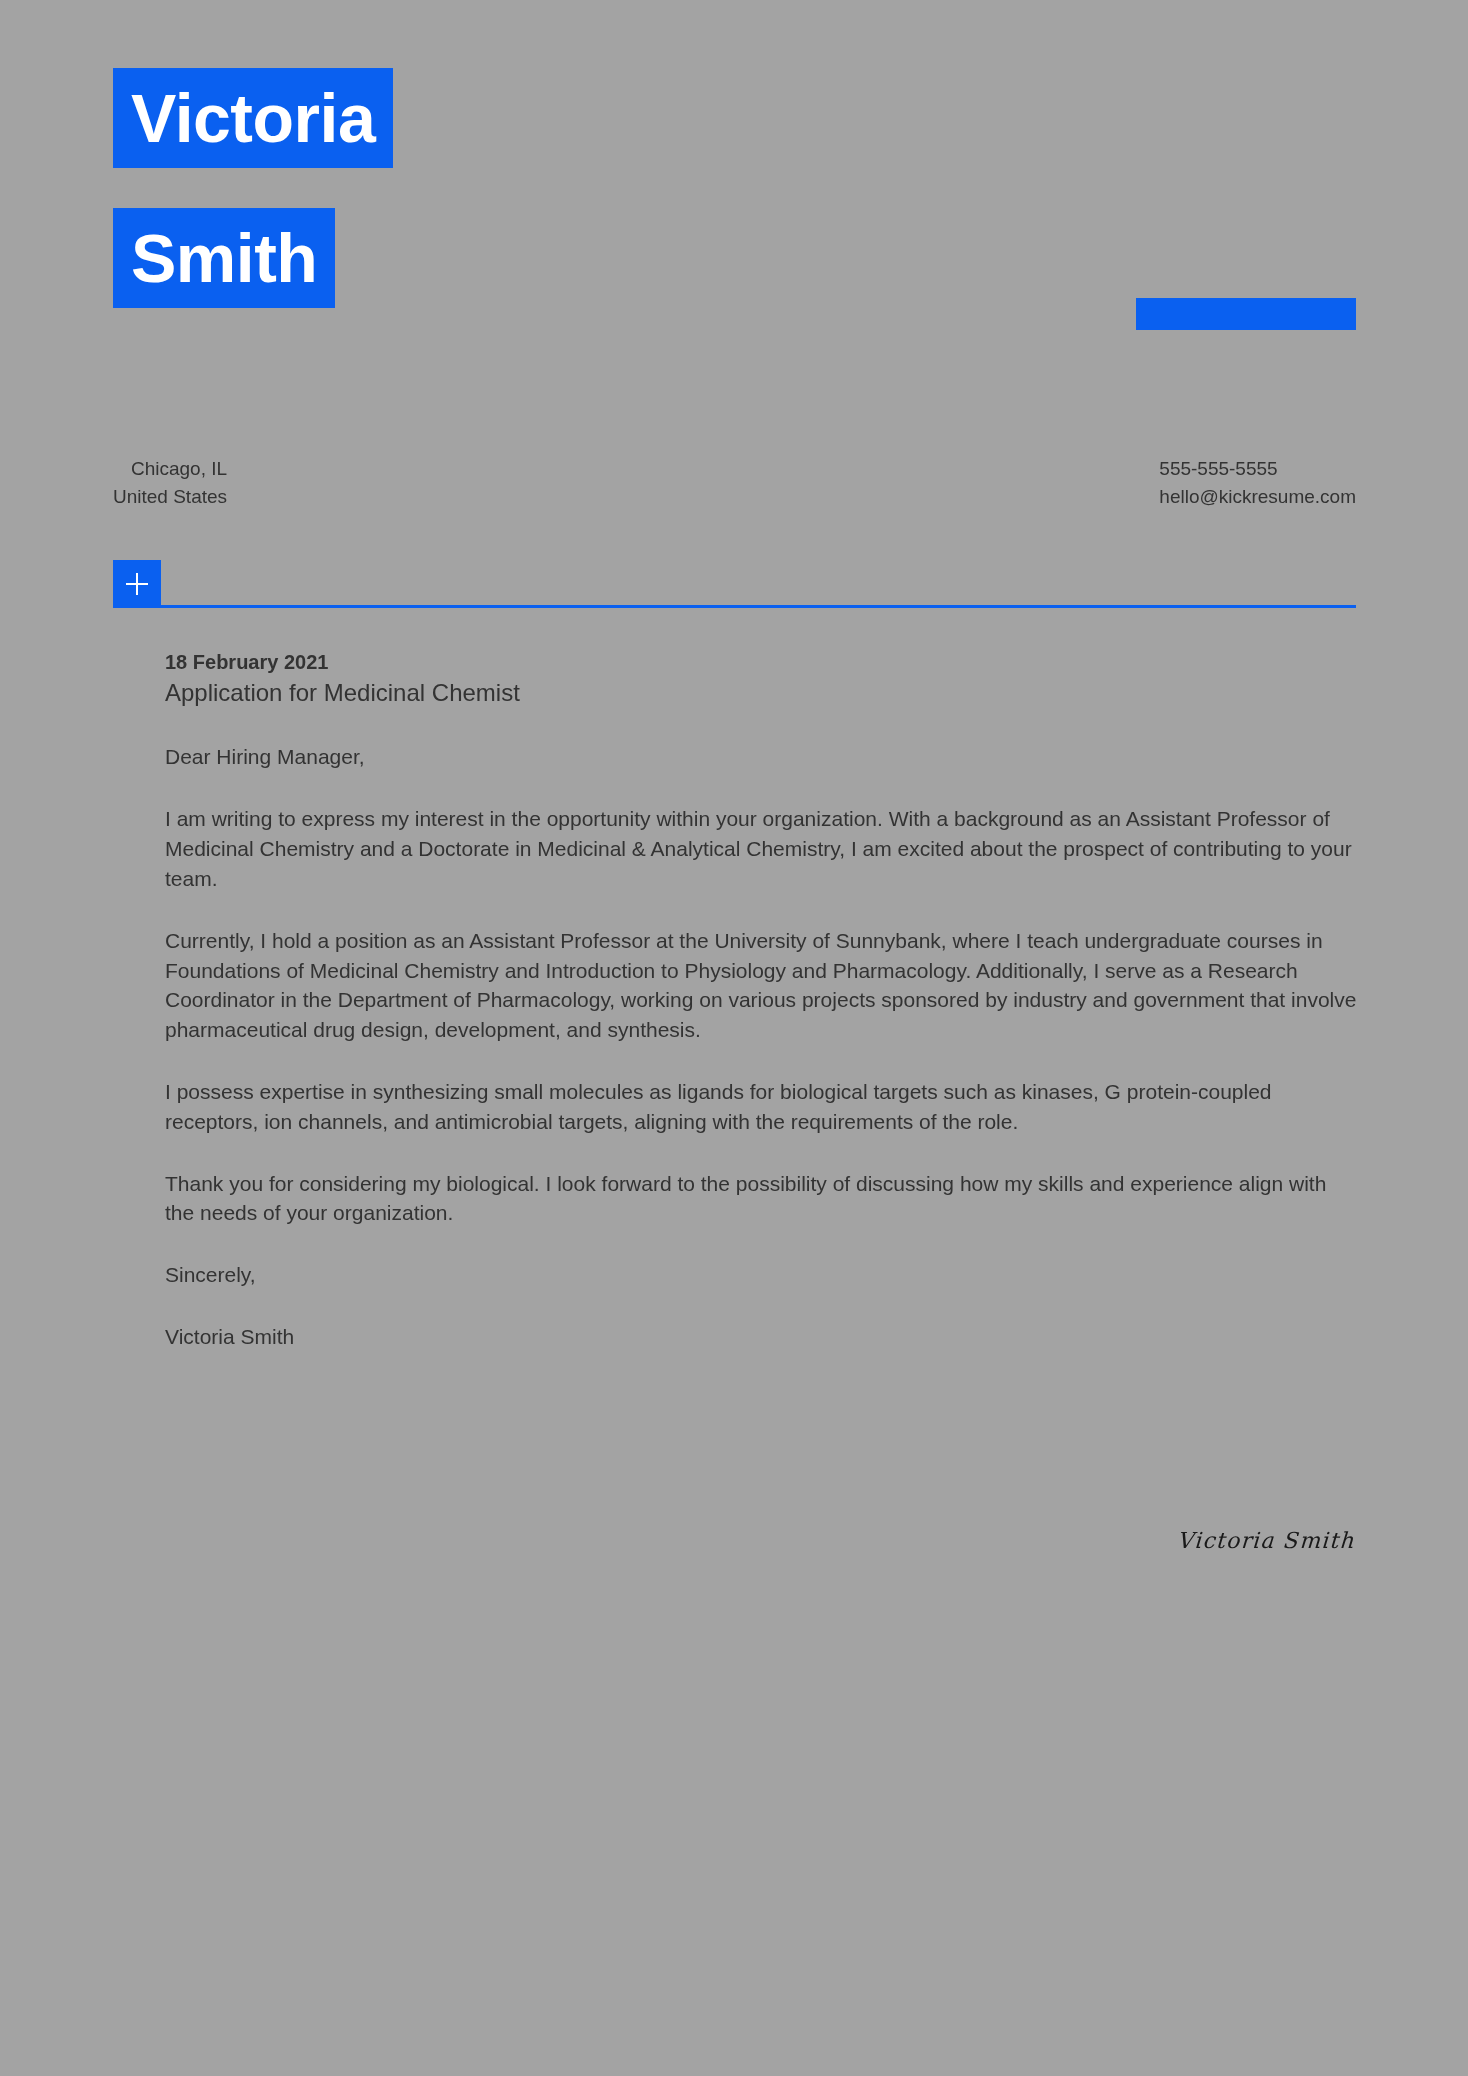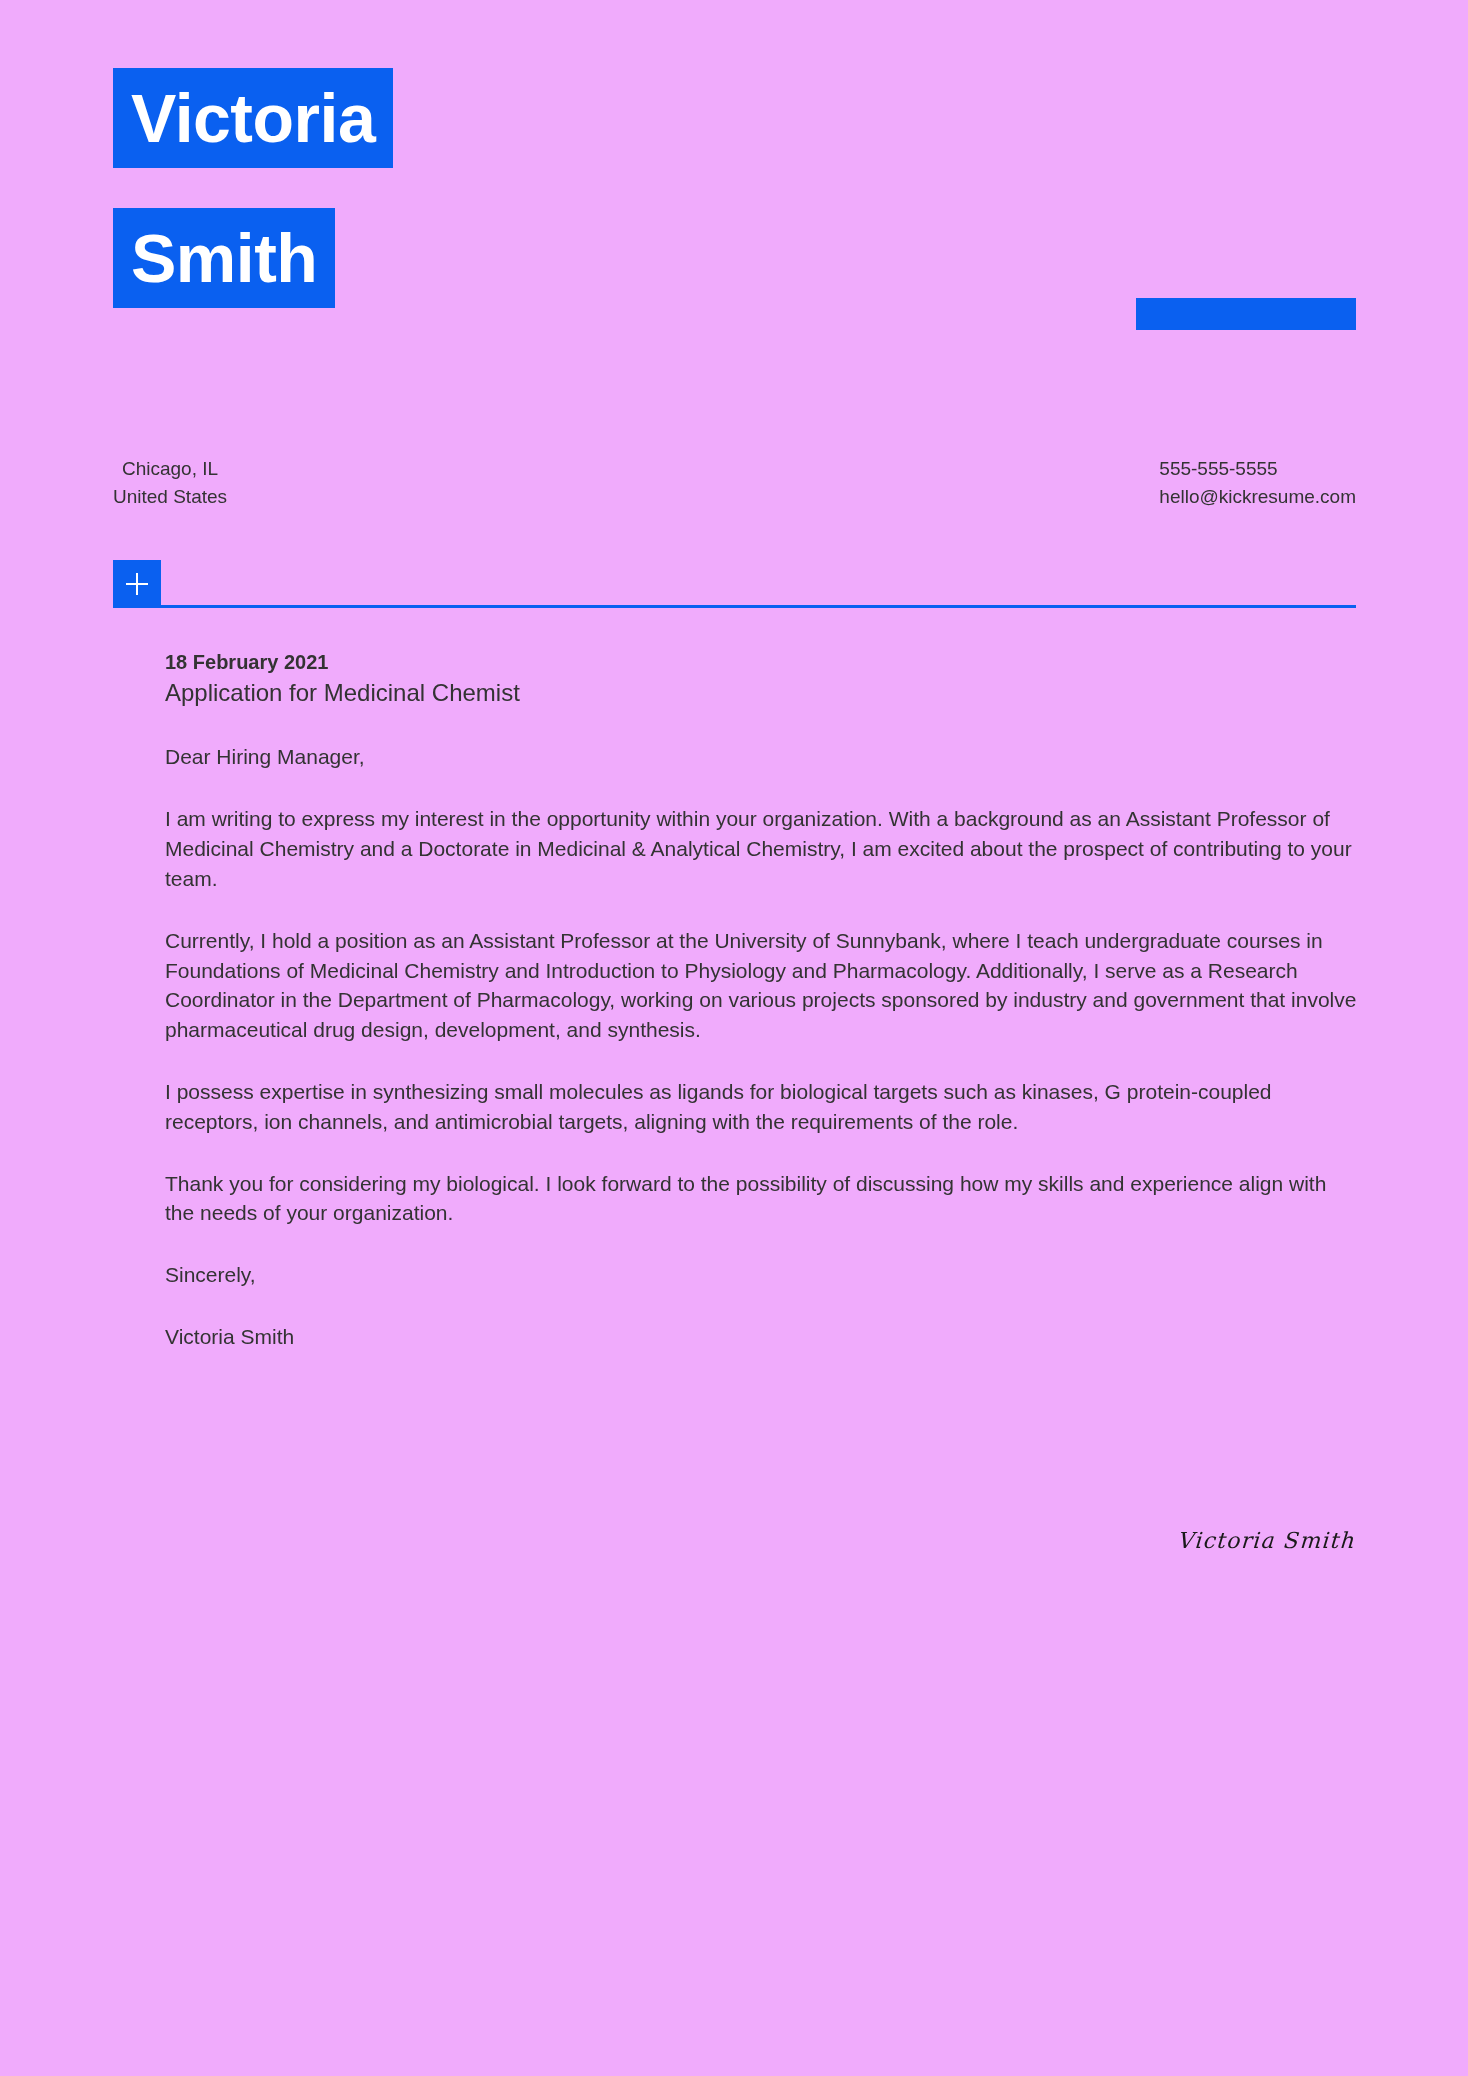--- a/index.html
+++ b/index.html
@@ -13,21 +13,21 @@
     font-family: "Liberation Sans", sans-serif;
     color: #333333;
     position: relative;
     overflow: hidden;
   }
 
   .page {
     position: relative;
     width: 1468px;
     height: 2076px;
-    background: #f0abfc;
+    background: #a3a3a3;
   }
 
   
   .header {
     position: absolute;
     left: 0;
     top: 0;
     width: 1468px;
     height: 420px;
   }
@@ -71,21 +71,21 @@
     position: absolute;
     left: 113px;
     top: 455px;
     width: 1243px;
     display: flex;
     justify-content: space-between;
     font-size: 19px;
     line-height: 1.45;
     color: #333333;
   }
-  .contact-left { text-align: center; }
+  .contact-left { text-align: right; }
   .contact-right { text-align: left; }
   .contact-line { display: block; white-space: nowrap; }
 
   
   .divider-wrap {
     position: absolute;
     left: 113px;
     top: 560px;
     width: 1243px;
     height: 48px;

